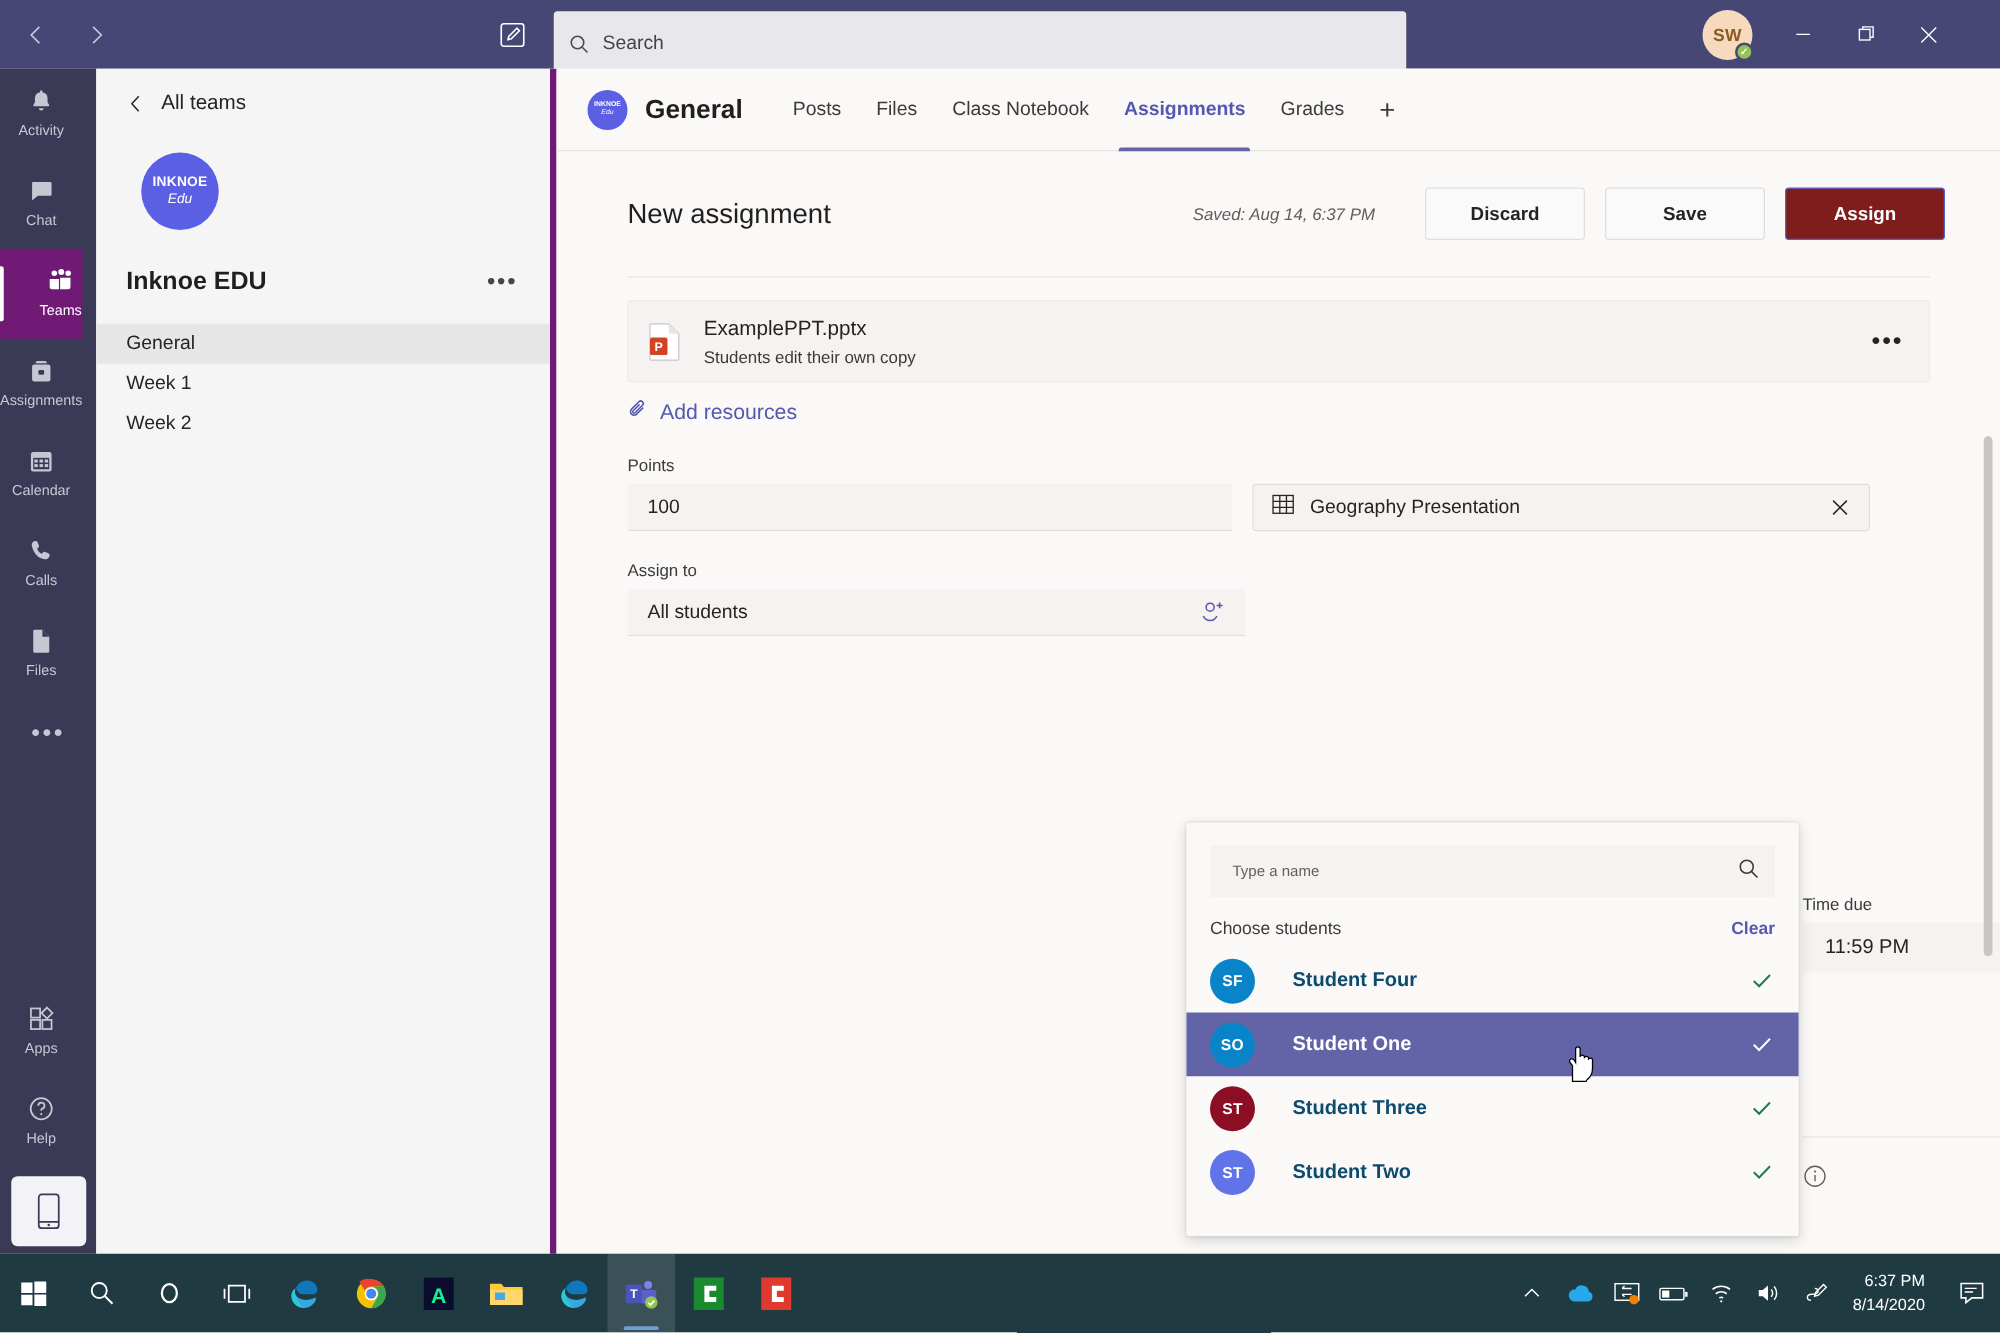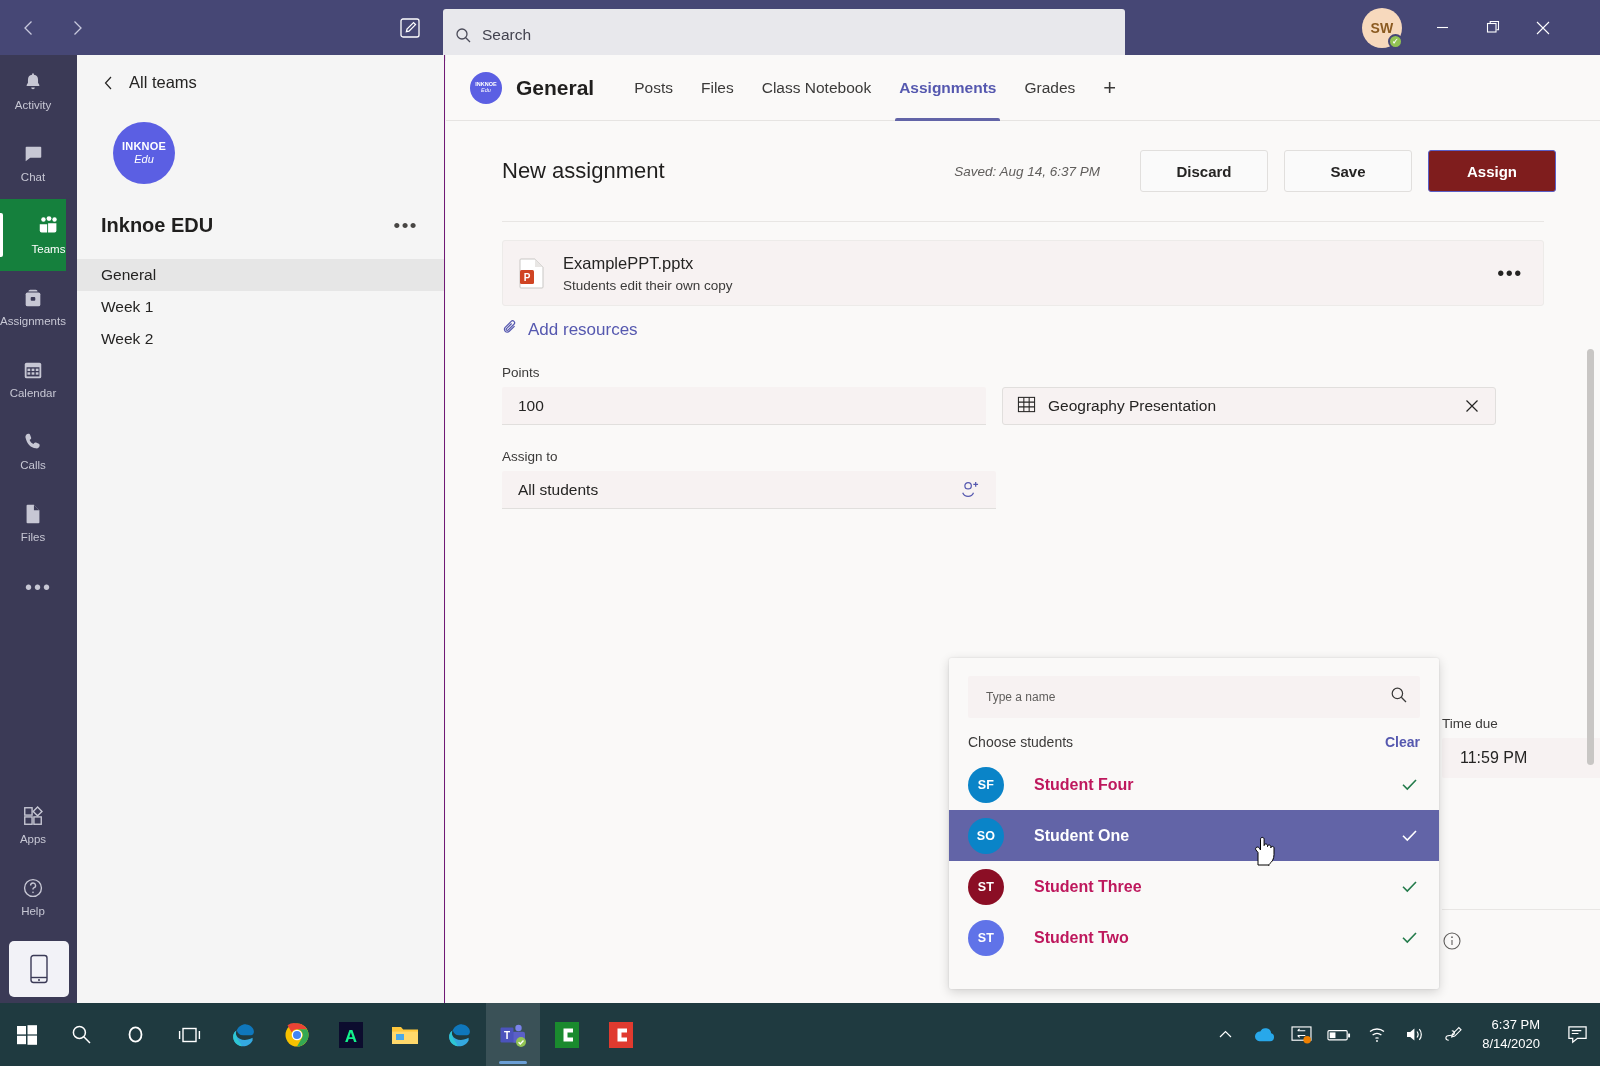--- a/index.html
+++ b/index.html
@@ -58,41 +58,41 @@
   
   .rail {
     position: absolute; left: 0; top: 55px; width: 77px; height: 948px;
     background: #3b3a56;
   }
   .rail-item {
     position: relative; width: 66px; height: 72px;
     display: flex; flex-direction: column; align-items: center; justify-content: center;
     gap: 3px; color: #c7c7d4; cursor: pointer;
   }
-  .rail-item.active { background: #15803d; color: #ffffff; padding-left: 31px; }
+  .rail-item.active { background: #701a75; color: #ffffff; padding-left: 31px; }
   .rail-item.active::before {
     content: ''; position: absolute; left: 0; top: 14px; width: 3px; height: 44px;
     background: #ffffff; border-radius: 0 2px 2px 0;
   }
   .rail-label { font-size: 11.5px; line-height: 1; }
   .rail-dots {
     width: 77px; height: 56px; display: flex; align-items: center; justify-content: center;
     color: #c7c7d4; font-size: 20px; letter-spacing: 2px; cursor: pointer;
   }
   .rail-bottom { position: absolute; bottom: 0; left: 0; width: 77px; }
   .rail-phone {
     margin: 8px auto 6px; width: 60px; height: 56px; background: #f2f2f7;
     border-radius: 5px; display: flex; align-items: center; justify-content: center;
     color: #3b3a56; cursor: pointer;
   }
 
   
   .sidebar {
     position: absolute; left: 77px; top: 55px; width: 368px; height: 948px;
-    background: #f5f5f5; border-right: 1px solid #701a75;
+    background: #f5f5f5; border-right: 5px solid #701a75;
   }
   .all-teams {
     display: flex; align-items: center; gap: 12px;
     padding: 18px 0 0 24px; color: #252423; cursor: pointer;
   }
   .all-teams span { font-size: 16.5px; }
   .team-logo-wrap { padding: 30px 0 0 36px; }
   .team-logo {
     width: 62px; height: 62px; border-radius: 50%;
     background: #5b5fe3; color: #ffffff;
@@ -256,21 +256,21 @@
   .student-row {
     height: 51px; display: flex; align-items: center; padding: 0 19px; cursor: pointer;
   }
   .student-row.selected { background: #6264a7; }
   .student-row.selected .sname { color: #ffffff; }
   .savatar {
     width: 36px; height: 36px; border-radius: 50%; color: #ffffff;
     font-size: 12.5px; font-weight: 600; letter-spacing: .3px;
     display: flex; align-items: center; justify-content: center; margin-right: 30px;
   }
-  .sname { flex: 1; font-size: 16px; font-weight: 700; color: #be185d; }
+  .sname { flex: 1; font-size: 16px; font-weight: 700; color: #0c4a6e; }
   .check { display: flex; color: #237b4b; }
   .student-row.selected .check { color: #ffffff; }
   .picker-pad { height: 26px; }
 
   
   .cursor { position: absolute; left: 805px; top: 714px; pointer-events: none; }
 
   
   .content-scroll {
     position: absolute; right: 6px; top: 228px; width: 7px; height: 416px;

